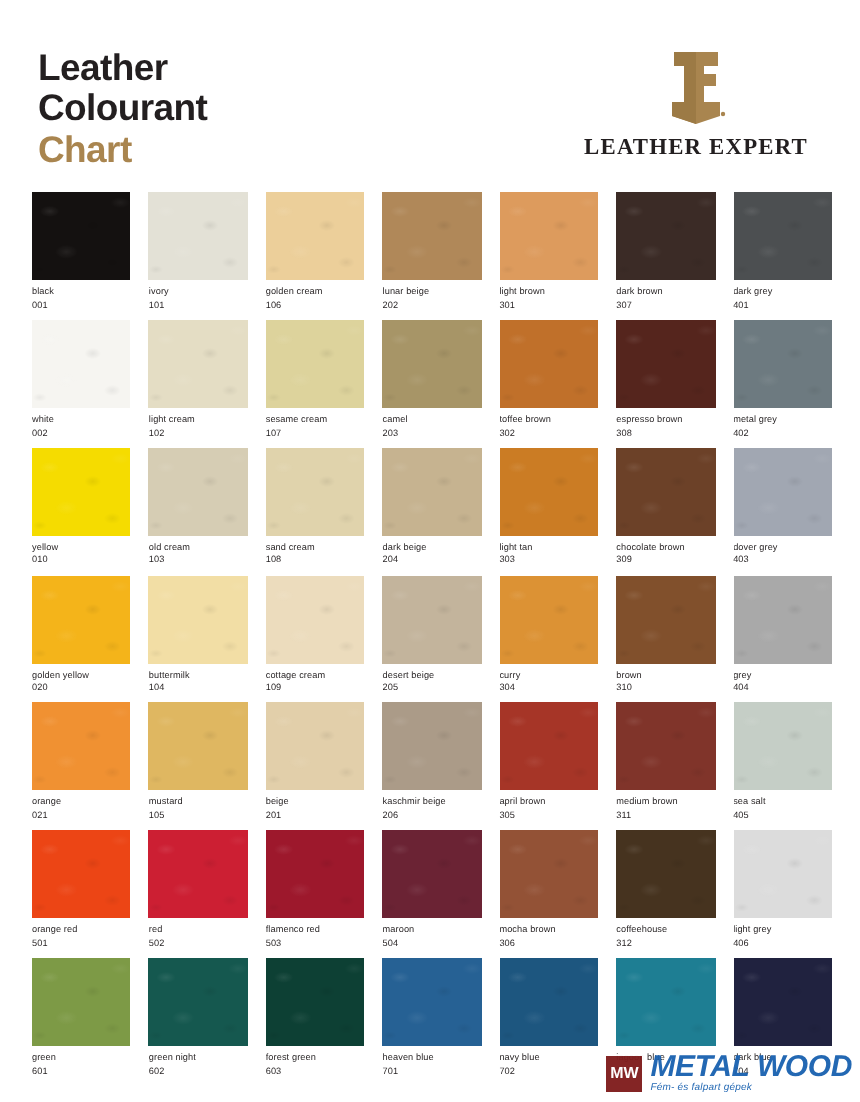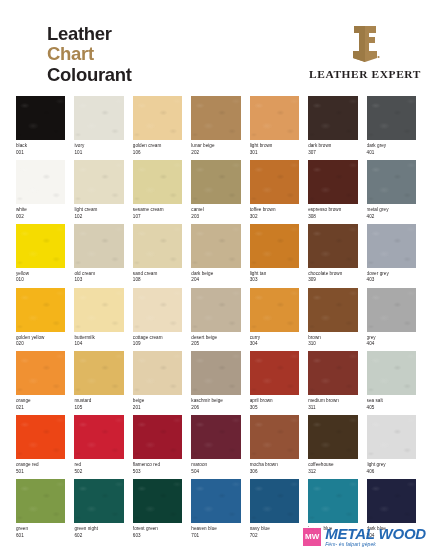--- a/index.html
+++ b/index.html
@@ -20,36 +20,35 @@
     position: absolute;
     left: 0; top: 0;
     width: 430px;
     height: 92px;
   }
   .title-block {
     position: absolute;
     left: 19px;
     top: 24px;
     line-height: 1.10;
-    margin-left: 28px;
   }
   .title-line {
     font-size: 18.5px;
     font-weight: bold;
     color: #231f20;
     letter-spacing: -0.3px;
     display: block;
   }
   .title-line.accent {
     color: #a9854f;
   }
 
   .brand {
     position: absolute;
-    right: 1px;
+    right: 18px;
     top: 24px;
     width: 128px;
     text-align: center;
   }
   .brand-mark {
     height: 40px;
     display: flex;
     align-items: center;
     justify-content: center;
   }
@@ -112,21 +111,21 @@
     right: 4px;
     bottom: 4px;
     display: flex;
     align-items: center;
     gap: 3px;
     opacity: 0.96;
   }
   .wm-badge {
     width: 20px;
     height: 20px;
-    background: #ec4899;
+    background: #7f1d1d;
     color: #ffffff;
     font-size: 8px;
     font-weight: bold;
     display: flex;
     align-items: center;
     justify-content: center;
     border: 1.5px solid #ffffff;
     box-sizing: border-box;
   }
   .wm-text { line-height: 1.0; font-style: italic; }
@@ -145,22 +144,22 @@
     letter-spacing: 0.1px;
   }
 </style>
 </head>
 <body>
 
 <div class="header">
 
   <div class="title-block">
     <span class="title-line">Leather</span>
+    <span class="title-line">Colourant</span>
     <span class="title-line accent">Chart</span>
-    <span class="title-line">Colourant</span>
   </div>
 
   <div class="brand">
     <div class="brand-mark">
       <svg width="34" height="40" viewBox="0 0 34 40" aria-hidden="true">
         <path d="M6 2 L28 2 L28 9 L21 9 L21 13 L27 13 L27 19 L21 19 L21 27
                  L29 27 L29 34 L17 38 L5 34 L5 27 L11 27 L11 9 L6 9 Z" fill="#a9854f"></path>
         <path d="M11 9 L11 27 L5 27 L5 34 L17 38 L17 2 L6 2 L6 9 Z" fill="#9c7a45"></path>
         <circle cx="30.5" cy="33" r="1.1" fill="#a9854f"></circle>
       </svg>

